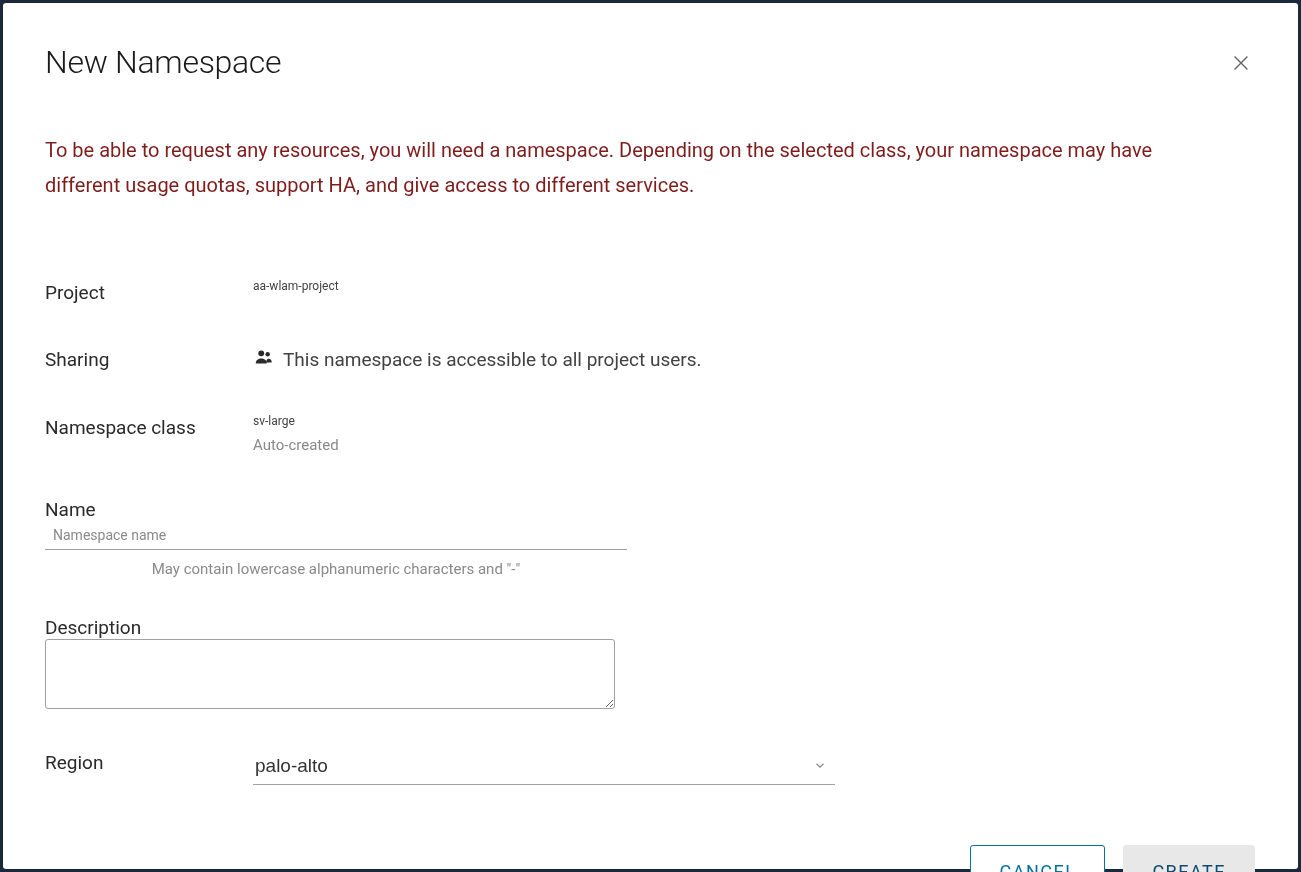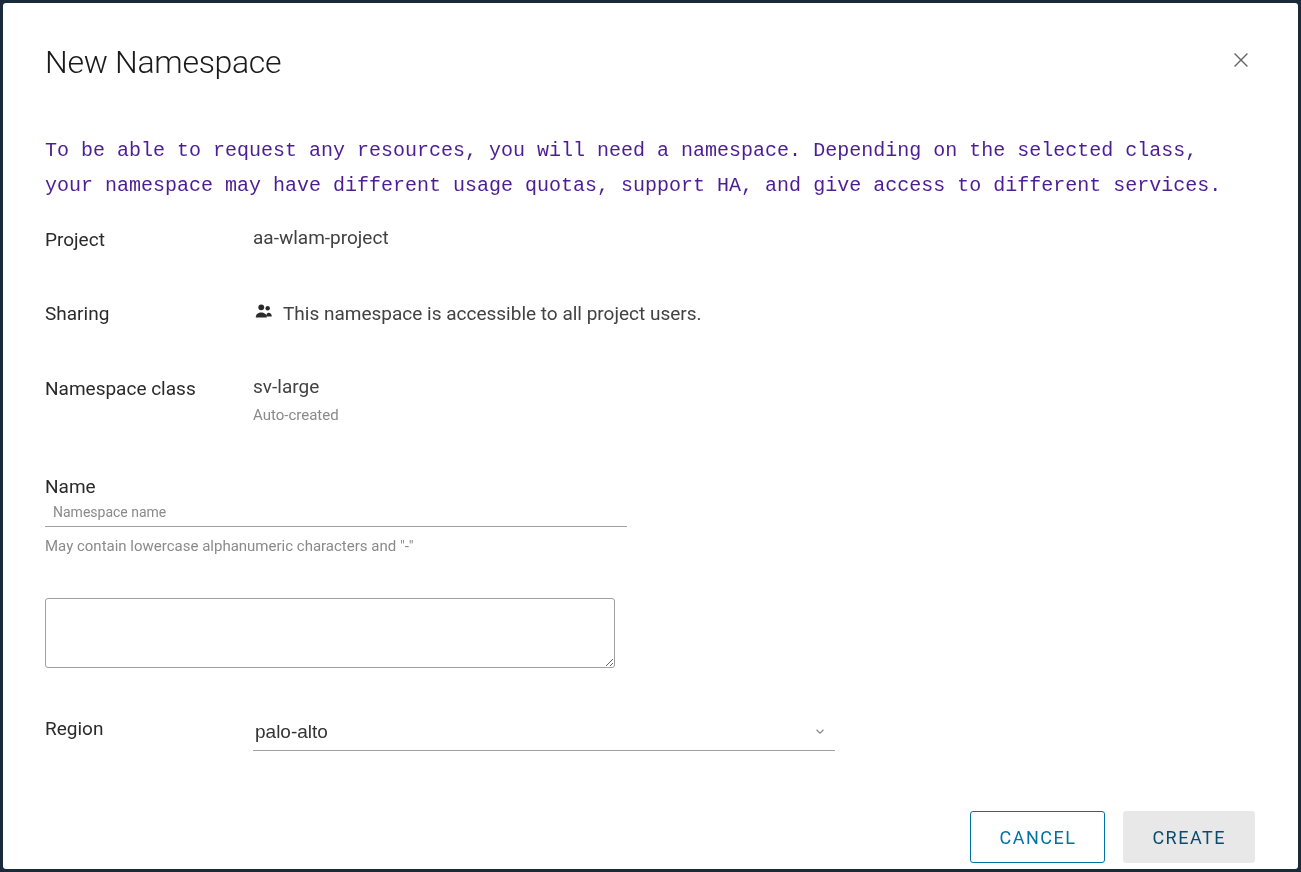--- a/index.html
+++ b/index.html
@@ -18,21 +18,21 @@
       bottom: 3px;
       background: #fff;
       border-radius: 3px;
       padding: 40px 42px 0 42px;
       display: flex;
       flex-direction: column;
     }
     .modal-header {
       display: flex;
       justify-content: space-between;
-      align-items: flex-start;
+      align-items: flex-end;
       margin-bottom: 52px;
     }
     .modal-title {
       font-size: 32px;
       font-weight: 300;
       color: #1a1a1a;
       letter-spacing: -0.3px;
     }
     .close-btn {
       background: none;
@@ -42,39 +42,38 @@
       color: #666;
       display: flex;
       align-items: center;
       justify-content: center;
       margin-top: 2px;
     }
     .close-btn svg { width: 22px; height: 22px; }
     .intro-text {
       font-size: 20px;
       line-height: 1.75;
-      color: #4c1d95;
-      margin-bottom: 23px;
+      color: #7f1d1d;
+      margin-bottom: 76px;
       font-weight: 400;
       max-width: 1180px;
-      font-family: Liberation Mono, monospace;
-    }
-    .form { display: flex; flex-direction: column; gap: 7px; }
+    }
+    .form { display: flex; flex-direction: column; gap: 0; }
     .form-row { display: flex; align-items: flex-start; margin-bottom: 42px; }
     .form-row.compact { margin-bottom: 36px; flex-direction: column; }
     .form-label {
       width: 208px;
       font-size: 19px;
       color: #2a2a2a;
       font-weight: 400;
       padding-top: 2px;
     }
     .form-value-col { flex: 1; }
     .form-value {
-      font-size: 19px;
+      font-size: 12px;
       color: #424242;
       font-weight: 400;
     }
     .subtext {
       font-size: 15px;
       color: #8a8a8a;
       margin-top: 8px;
     }
     .sharing-line {
       display: flex;
@@ -92,20 +91,21 @@
       padding: 6px 8px 6px 8px;
       color: #333;
       font-family: inherit;
       outline: none;
     }
     .input-underline::placeholder { color: #8a8a8a; }
     .hint {
       font-size: 15px;
       color: #8a8a8a;
       margin-top: 10px;
+      text-align: center;
     }
     textarea.description-field {
       width: 570px;
       height: 70px;
       border: 1px solid #a0a0a0;
       border-radius: 3px;
       font-size: 16px;
       font-family: inherit;
       padding: 8px;
       resize: both;
@@ -221,20 +221,21 @@
 
     <div class="form-row compact">
       <div class="form-label">Name</div>
       <div class="form-value-col">
         <input type="text" class="input-underline" placeholder="Namespace name" style="">
         <div class="hint">May contain lowercase alphanumeric characters and "-"</div>
       </div>
     </div>
 
     <div class="form-row compact">
+      <div class="form-label">Description</div>
       <div class="form-value-col">
         <textarea class="description-field" style=""></textarea>
       </div>
     </div>
 
     <div class="form-row">
       <div class="form-label">Region</div>
       <div class="form-value-col">
         <div class="select-wrapper">
           <select class="select-field">

